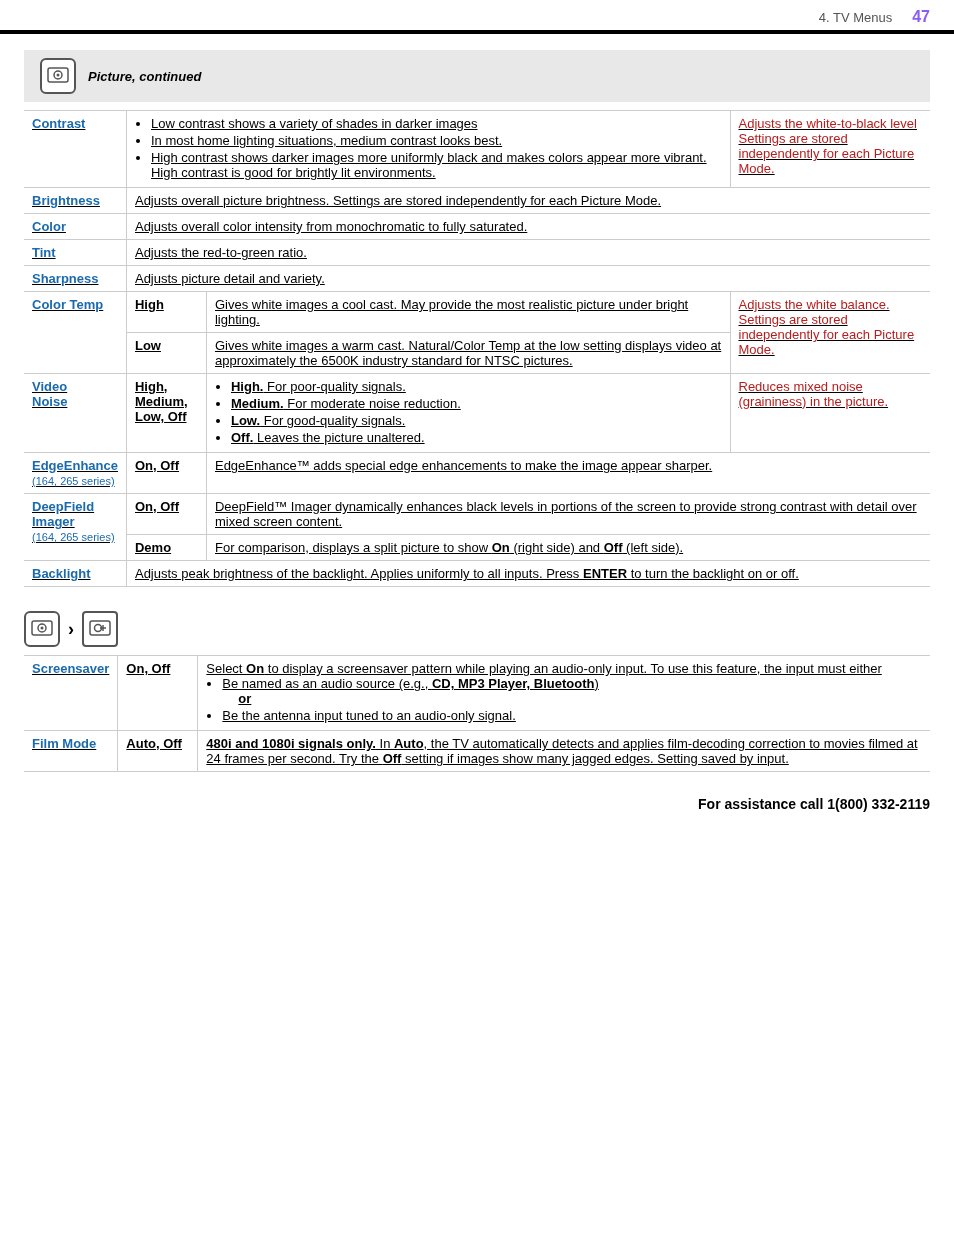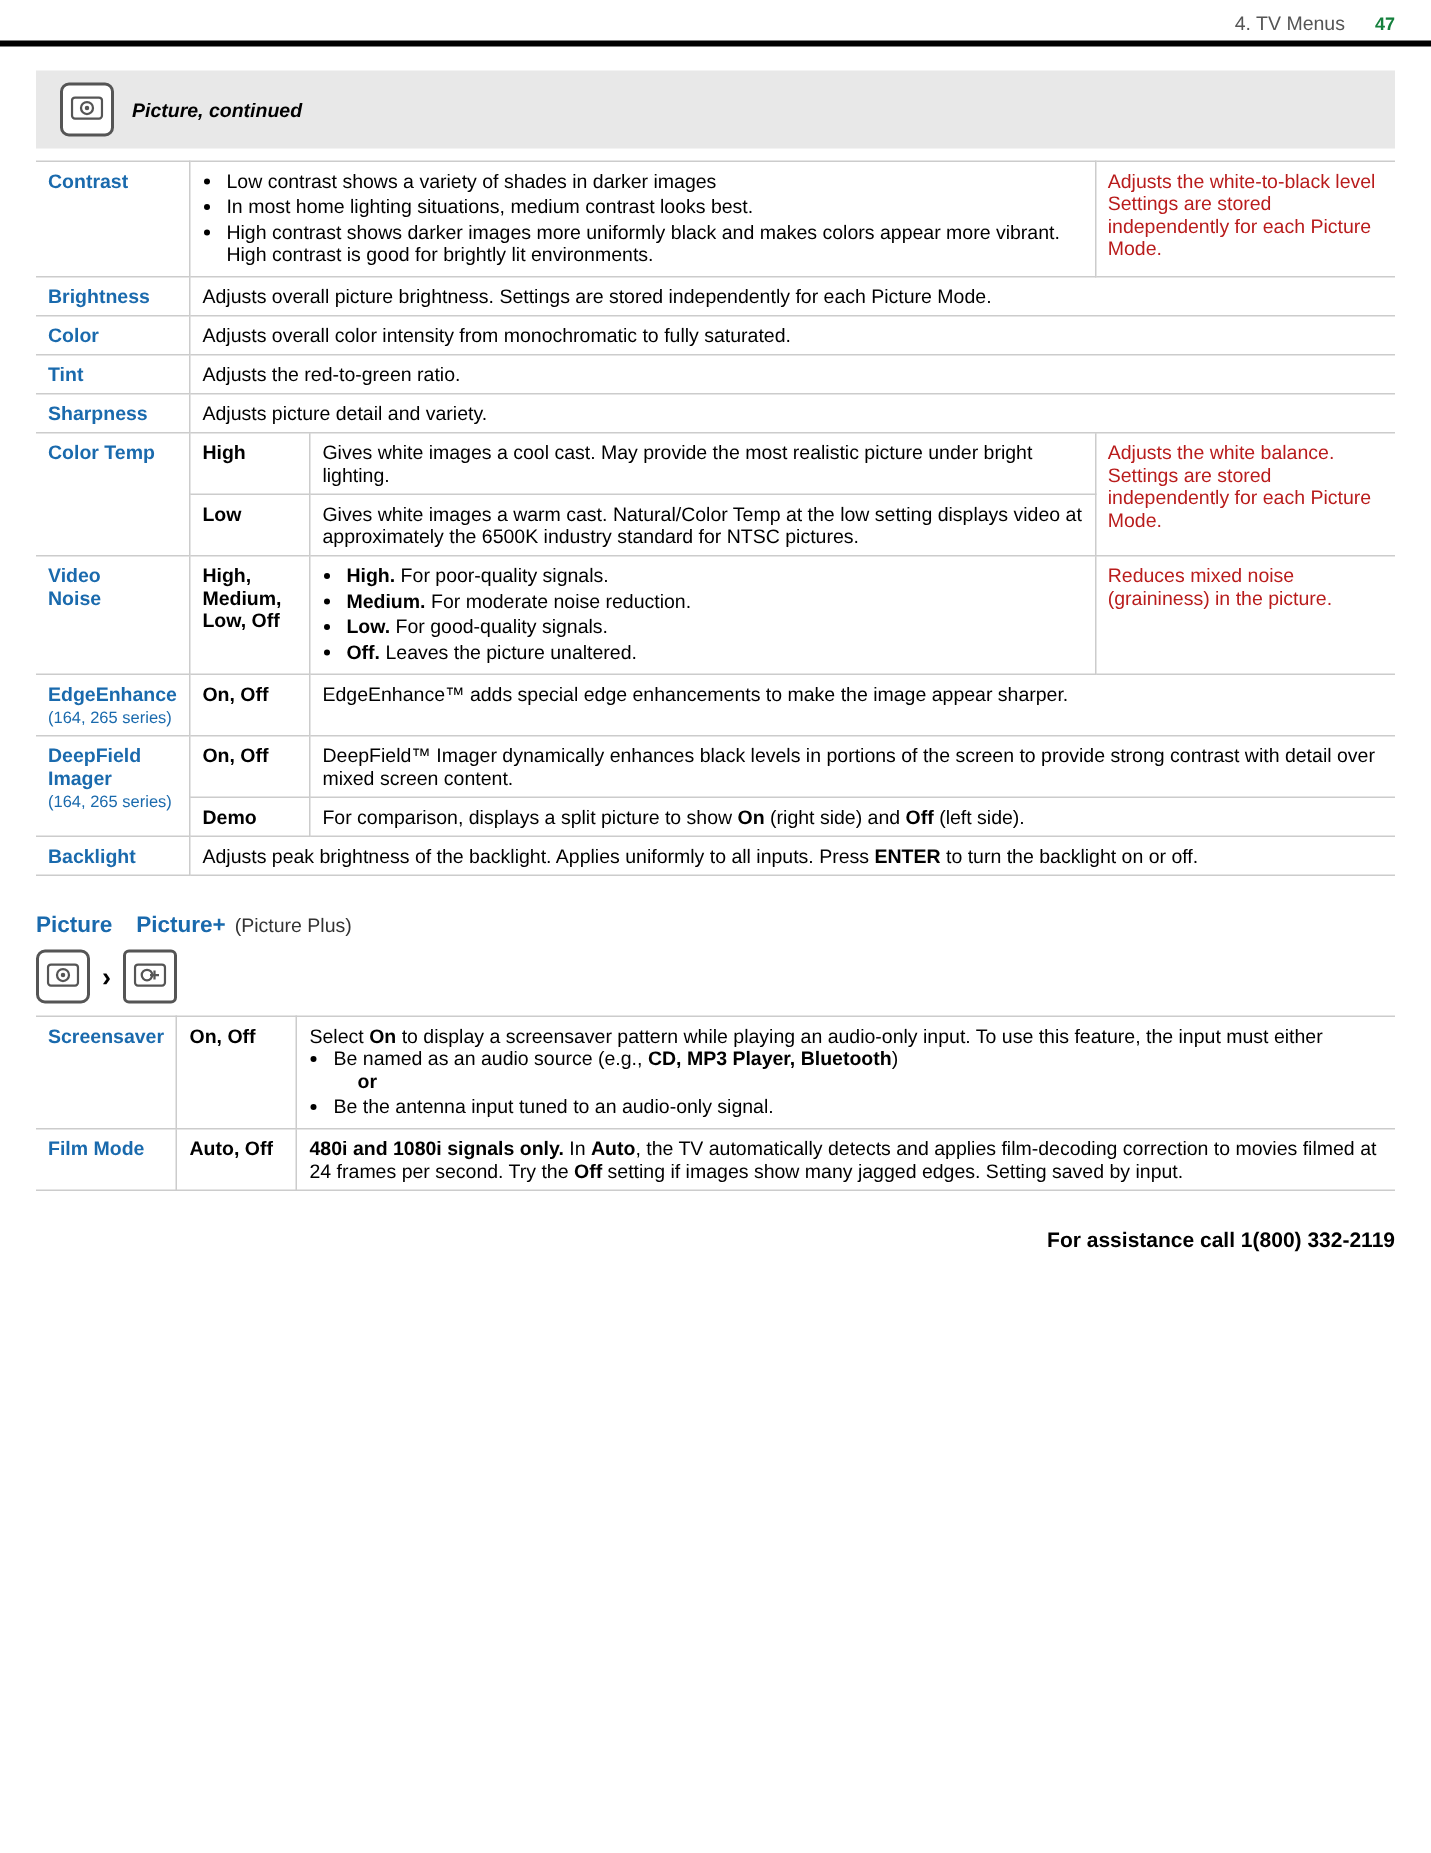--- a/index.html
+++ b/index.html
@@ -19,23 +19,23 @@
       align-items: center;
       padding: 8px 24px 4px 24px;
       border-bottom: 4px solid #000000;
       margin-bottom: 0;
     }
     .page-header-text {
       font-size: 13px;
       color: #555;
     }
     .page-number {
-      font-size: 12px;
-      font-weight: bold;
-      color: #15803d;
+      font-size: 16px;
+      font-weight: bold;
+      color: #8b5cf6;
       margin-left: 20px;
     }
 
     
     .section-header {
       display: flex;
       align-items: center;
       background: #e8e8e8;
       padding: 8px 16px;
       margin: 16px 24px 0 24px;
@@ -116,20 +116,21 @@
       padding-left: 16px;
     }
     .bullet-list li {
       margin-bottom: 2px;
     }
 
     
     .main-table {
       border-left: none;
       border-right: none;
+      text-decoration: underline;
     }
 
     
     .picture-plus-section {
       margin: 24px 24px 0 24px;
     }
     .pp-header {
       display: flex;
       align-items: center;
       margin-bottom: 8px;
@@ -357,26 +358,20 @@
       <td colspan="3" class="desc-cell no-border-right">
         Adjusts peak brightness of the backlight.  Applies uniformly to all inputs.  Press <span class="bold">ENTER</span> to turn the backlight on or off.
       </td>
     </tr>
 
   </tbody>
     </table>
 </div>
 
 <div class="picture-plus-section">
-  <div class="pp-header">
-    <span class="pp-label">Picture</span>
-    <span style="margin-right:8px;"></span>
-    <span class="pp-label2">Picture+</span>
-    <span class="pp-note">(Picture Plus)</span>
-  </div>
   <div class="pp-icons">
     <div class="icon-box">
       <svg width="22" height="22" viewBox="0 0 22 22">
         <rect x="1" y="3" width="20" height="14" rx="2" fill="none" stroke="#555" stroke-width="1.5"></rect>
         <circle cx="11" cy="10" r="4" fill="none" stroke="#555" stroke-width="1.5"></circle>
         <circle cx="11" cy="10" r="1.5" fill="#555"></circle>
       </svg>
     </div>
     <span class="arrow-right">›</span>
     <div class="icon-box2">

